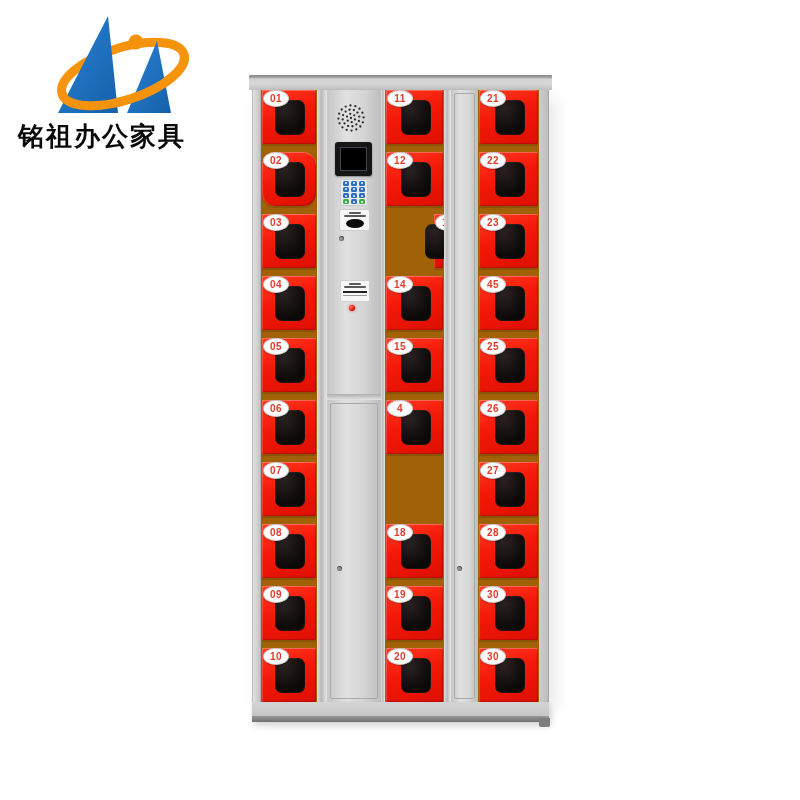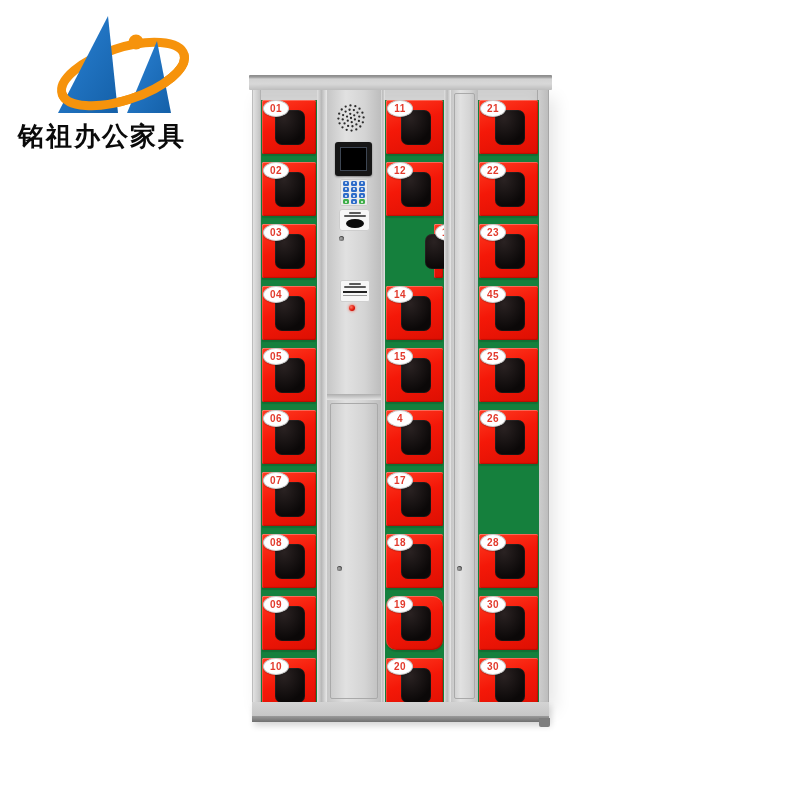--- a/index.html
+++ b/index.html
@@ -29,21 +29,21 @@
     box-shadow:inset -8px 0 14px rgba(0,0,0,.10),inset 2px 0 6px rgba(255,255,255,.35),6px 8px 16px rgba(0,0,0,.10);
   }
   .frame{position:absolute;top:0;height:612px;background:linear-gradient(90deg,#e2e2e2,#c4c4c4);}
   .frame.left{left:0;width:8px;border-right:1px solid #b2b2b2;box-sizing:border-box;}
   .frame.right{right:0;width:11px;border-left:1px solid #a8a8a8;box-sizing:border-box;background:linear-gradient(90deg,#cfcfcf,#bdbdbd);}
   .seam{position:absolute;top:0;height:612px;background:linear-gradient(90deg,#e0e0e0,#b9b9b9 45%,#e8e8e8);}
   .seam.s1{left:64px;width:10px;}
   .seam.s2{left:128px;width:4px;}
   .seam.s3{left:191px;width:7px;}
 
-  .door-col{position:absolute;top:10px;height:612px;background:#15803d;}
+  .door-col{position:absolute;top:0;height:612px;background:#a16207;}
   .door-col.c0{left:8px;width:56px;}
   .door-col.c1{left:132px;width:59px;}
   .door-col.c2{left:225px;width:61px;}
 
   .door{
     position:absolute;left:1px;right:1px;height:54px;border-radius:1.5px;
     background:linear-gradient(160deg,#ff3c22 0%,#f41808 45%,#dd0f02 100%);
     box-shadow:inset 0 1px 0 rgba(255,255,255,.28),inset 1px 0 0 rgba(255,255,255,.18),
                inset -1px -1px 1px rgba(0,0,0,.18),0 2px 1px rgba(0,0,0,.14);
   }
@@ -139,21 +139,21 @@
 
   <div class="cab-body">
     <div class="frame left"></div>
     <div class="frame right"></div>
 
     <div class="door-col c0">
         <div class="door" style="top: 0px;">
           <div class="window"></div>
           <div class="badge">01</div>
         </div>
-        <div class="door" style="top: 62px;">
+        <div class="door" style="top: 62px; border-radius: 13px;">
           <div class="window"></div>
           <div class="badge">02</div>
         </div>
         <div class="door" style="top: 124px;">
           <div class="window"></div>
           <div class="badge">03</div>
         </div>
         <div class="door" style="top: 186px;">
           <div class="window"></div>
           <div class="badge">04</div>
@@ -283,29 +283,25 @@
           <div class="badge">14</div>
         </div>
         <div class="door" style="top: 248px;">
           <div class="window"></div>
           <div class="badge">15</div>
         </div>
         <div class="door" style="top: 310px;">
           <div class="window"></div>
           <div class="badge">4</div>
         </div>
-        <div class="door" style="top: 372px;">
-          <div class="window"></div>
-          <div class="badge">17</div>
-        </div>
         <div class="door" style="top: 434px;">
           <div class="window"></div>
           <div class="badge">18</div>
         </div>
-        <div class="door" style="top: 496px; border-radius: 10px;">
+        <div class="door" style="top: 496px;">
           <div class="window"></div>
           <div class="badge">19</div>
         </div>
         <div class="door" style="top: 558px;">
           <div class="window"></div>
           <div class="badge">20</div>
         </div>
       </div>
 
     <div class="seam s3"></div>
@@ -332,20 +328,24 @@
           <div class="window"></div>
           <div class="badge">45</div>
         </div>
         <div class="door" style="top: 248px;">
           <div class="window"></div>
           <div class="badge">25</div>
         </div>
         <div class="door" style="top: 310px;">
           <div class="window"></div>
           <div class="badge">26</div>
+        </div>
+        <div class="door" style="top: 372px;">
+          <div class="window"></div>
+          <div class="badge">27</div>
         </div>
         <div class="door" style="top: 434px;">
           <div class="window"></div>
           <div class="badge">28</div>
         </div>
         <div class="door" style="top: 496px;">
           <div class="window"></div>
           <div class="badge">30</div>
         </div>
         <div class="door" style="top: 558px;">

